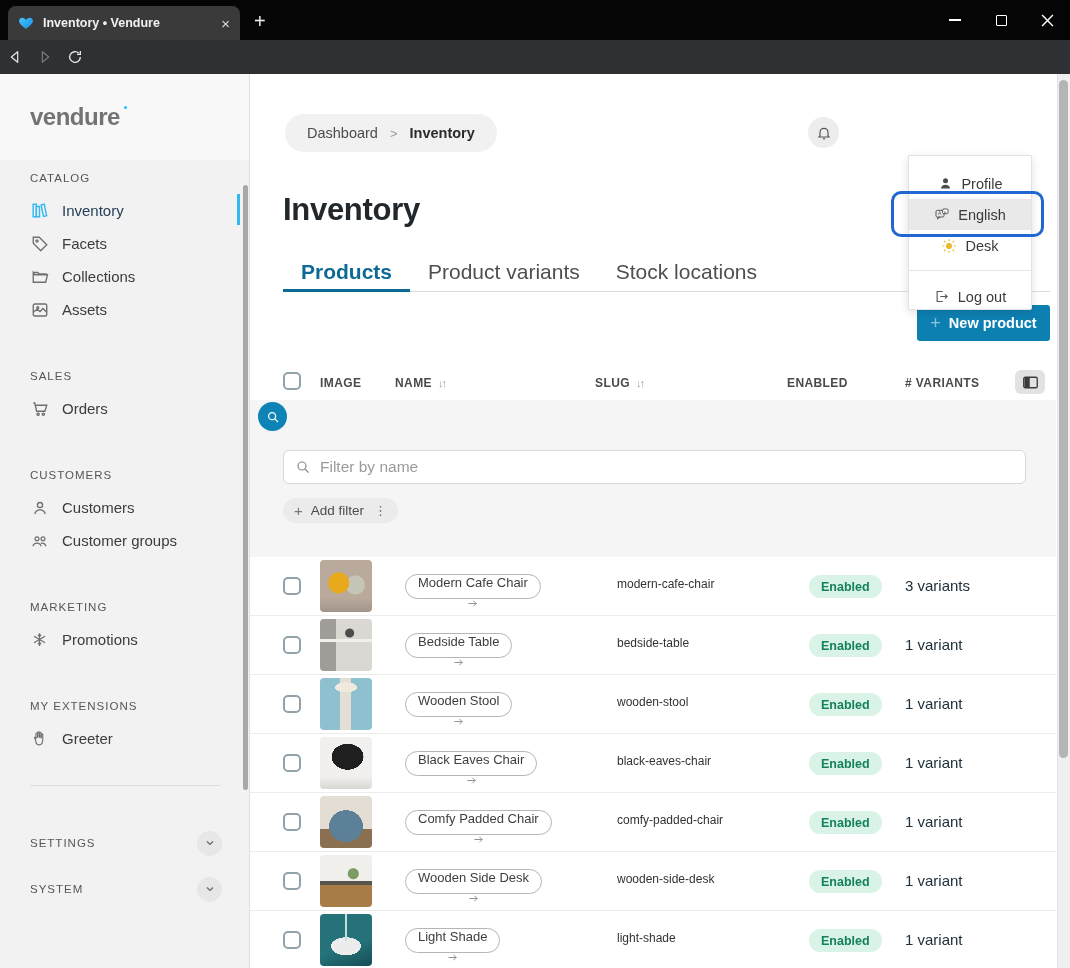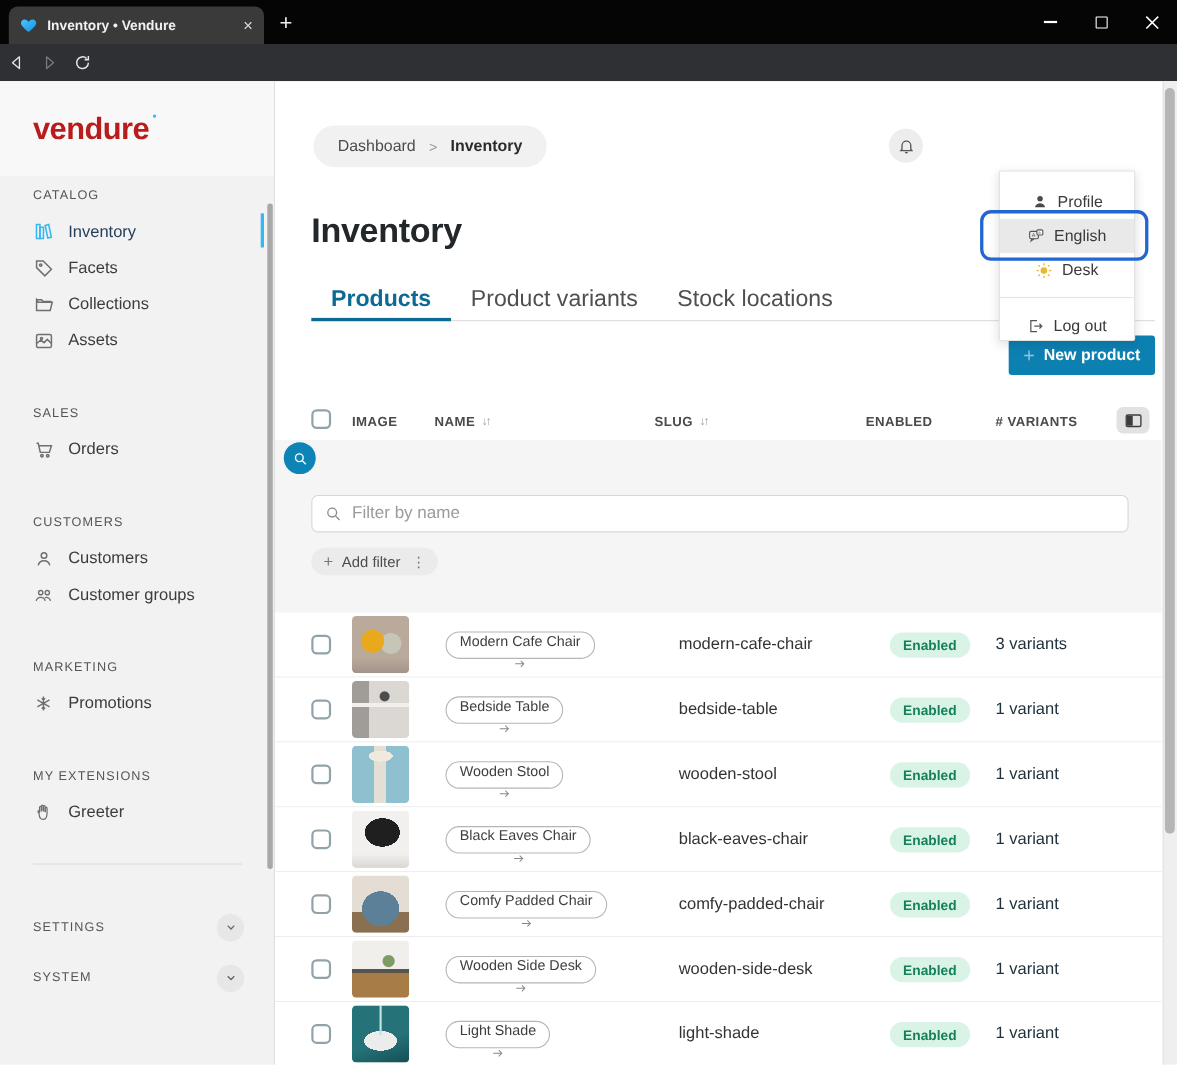--- a/index.html
+++ b/index.html
@@ -29,21 +29,21 @@
     background:repeating-linear-gradient(135deg,#ececec 0 4px,#191919 4px 10px); border:1px solid #555; }
   .brz-menu { position:absolute; right:18px; top:47px; display:flex; flex-direction:column; gap:3.5px; }
   .brz-menu i { display:block; width:16px; height:2.2px; background:#dadada; border-radius:1px; }
 
   
   .app { position:absolute; left:0; top:74px; width:1070px; height:894px; background:#fff; }
 
   
   .sidebar { position:absolute; left:0; top:0; width:250px; height:894px; background:#f2f2f2; border-right:1px solid #e0e0e0; }
   .side-logo { height:86px; background:#f8f8f8; display:flex; align-items:center; padding-left:30px; }
-  .logo-text { font-size:28px; font-weight:700; color:#b91c1c; letter-spacing:-0.5px; position:relative; }
+  .logo-text { font-size:24px; font-weight:700; color:#737373; letter-spacing:-0.5px; position:relative; }
   .logo-text:after { content:""; position:absolute; right:-7px; top:3px; width:3px; height:3px; background:#17c1ff; border-radius:50%; }
   .side-nav { padding:12px 0 0 30px; }
   .nav-section { margin-bottom:44px; }
   .nav-header { font-size:11.5px; letter-spacing:1px; color:#565656; font-weight:500; margin-bottom:10px; }
   .nav-item { display:flex; align-items:center; gap:13px; height:33px; color:#3c3c3c; font-size:15px; cursor:pointer; position:relative; }
   .nav-item .ic { width:19px; height:19px; color:#6f6f6f; flex:none; display:flex; align-items:center; justify-content:center; }
   .nav-item.active { color:#27405a; font-weight:500; }
   .nav-item.active .ic { color:#35b8f1; }
   .active-bar { position:absolute; left:237px; top:120px; width:3px; height:31px; background:#35b8f1; }
   .side-divider { width:190px; height:1px; background:#dcdcdc; margin:0 0 34px 0; }
@@ -99,21 +99,21 @@
   .add-filter .kebab { color:#6f6f6f; letter-spacing:0; font-size:13px; margin-left:2px; }
 
   
   .rows { position:absolute; left:0; top:483px; width:806px; }
   .prow { position:relative; height:59px; background:#fff; border-bottom:1px solid #ececec; }
   .prow .cb { position:absolute; left:33px; top:20px; }
   .cb { width:18px; height:18px; border:2px solid #92a2aa; border-radius:5px; background:#fff; }
   .thumb { position:absolute; left:70px; top:3px; width:52px; height:52px; border-radius:4px; background:#ddd; }
   .name-chip { position:absolute; left:155px; top:17px; height:25px; border:1px solid #b5b5b5; border-radius:13px; display:flex; align-items:center; padding:0 12px; gap:8px; font-size:13px; color:#3e3e3e; background:#fff;flex-direction:column; }
   .name-chip .arr { color:#888; }
-  .slug { position:absolute; left:367px; top:20px; font-size:15px; color:#333; }
+  .slug { position:absolute; left:367px; top:20px; font-size:12px; color:#333; }
   .badge { position:absolute; left:559px; top:18px; height:23px; background:#d9f4e6; color:#15815b; border-radius:12px; font-size:12.5px; font-weight:600; display:flex; align-items:center; padding:0 12px; }
   .variants { position:absolute; left:655px; top:20px; font-size:15px; color:#20313b; }
 
   
   .thumb-cafe-chair { background:
     radial-gradient(circle at 36% 44%, #e9a91c 0 10px, rgba(0,0,0,0) 11px),
     radial-gradient(circle at 68% 48%, #c6c6b8 0 9px, rgba(0,0,0,0) 10px),
     linear-gradient(180deg,#b9aa9b 0 72%, #a2948a); }
   .thumb-bedside { background:
     radial-gradient(circle at 57% 27%, #4c4c4c 0 4px, rgba(0,0,0,0) 5px),

